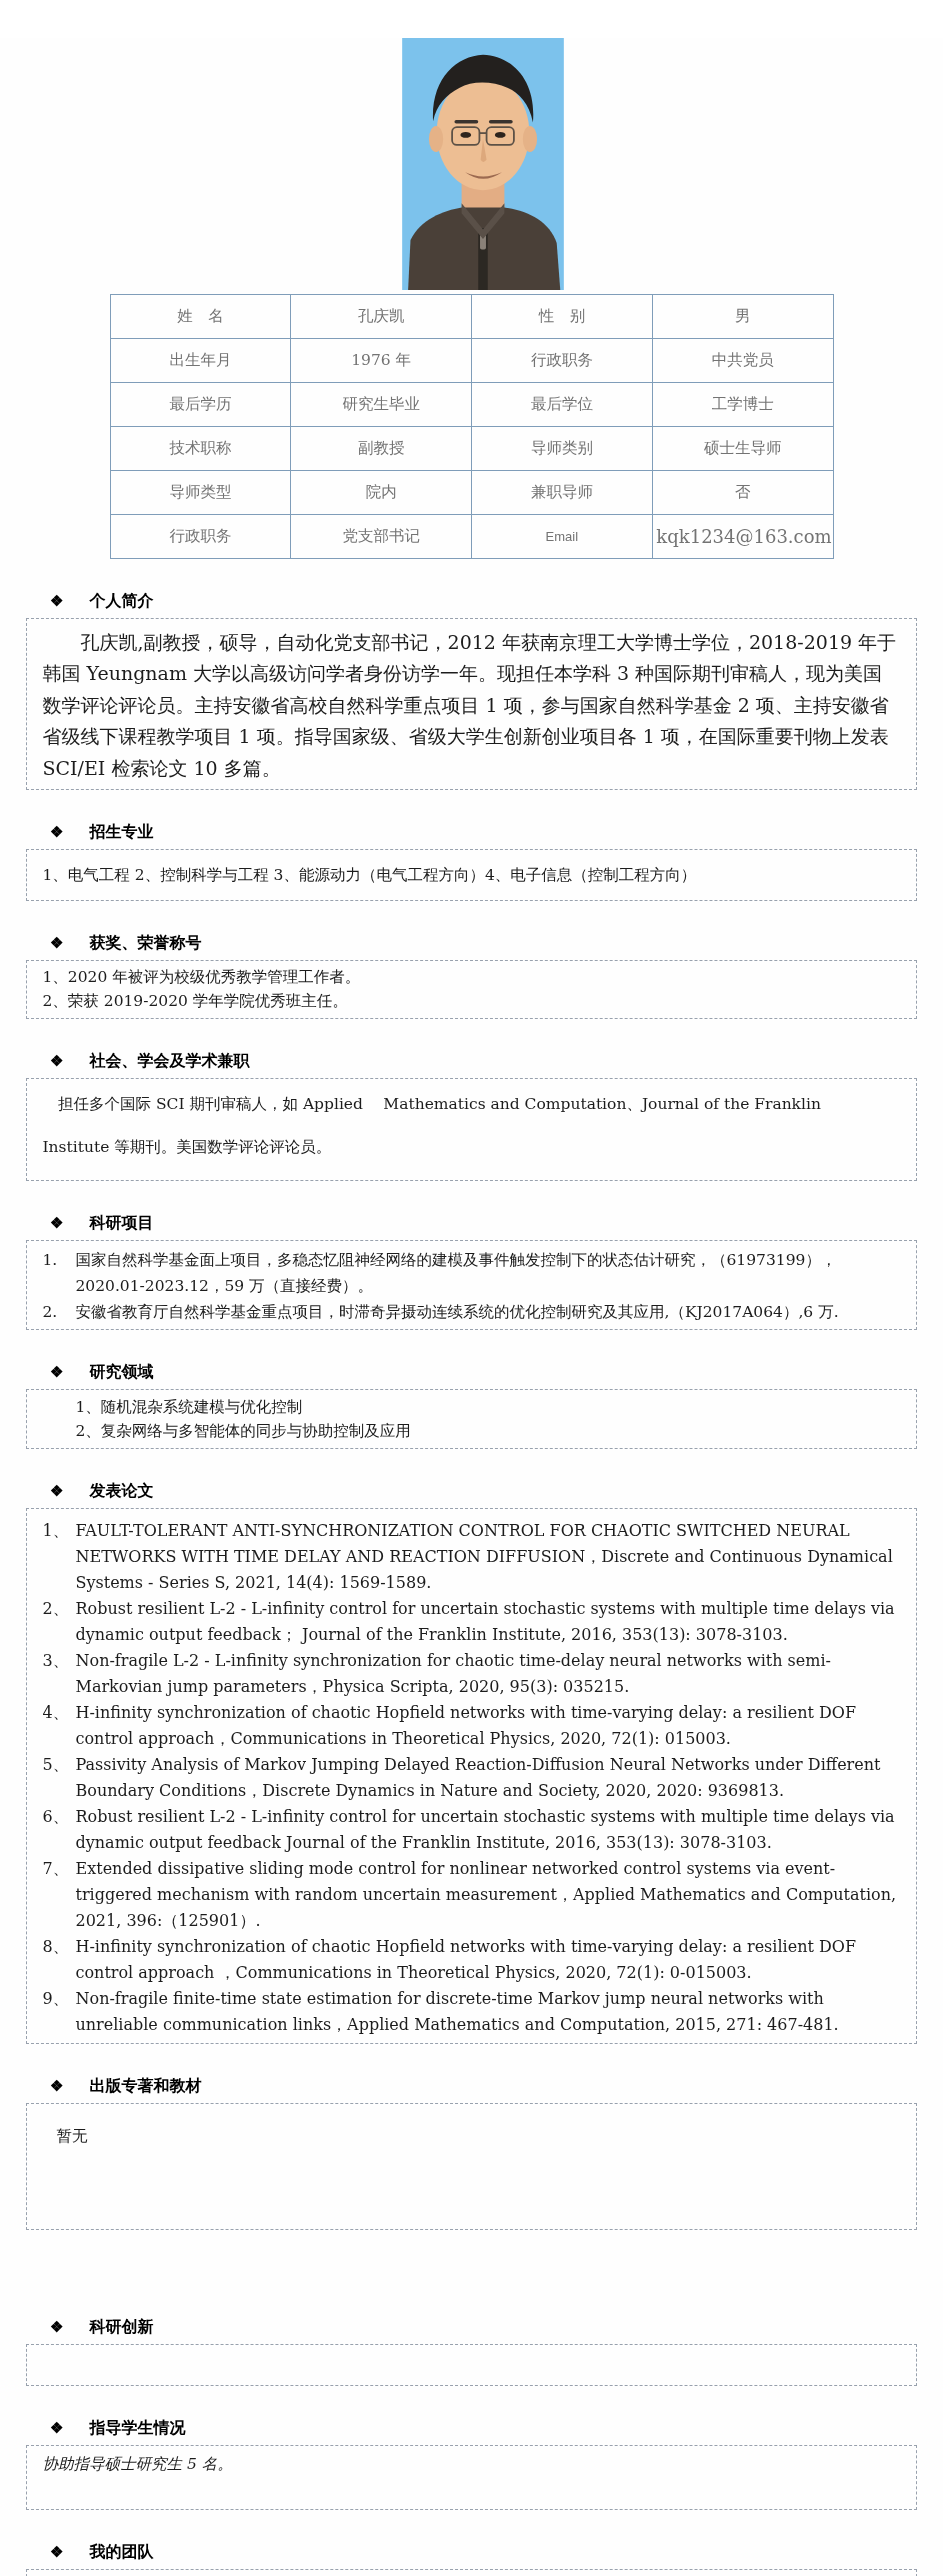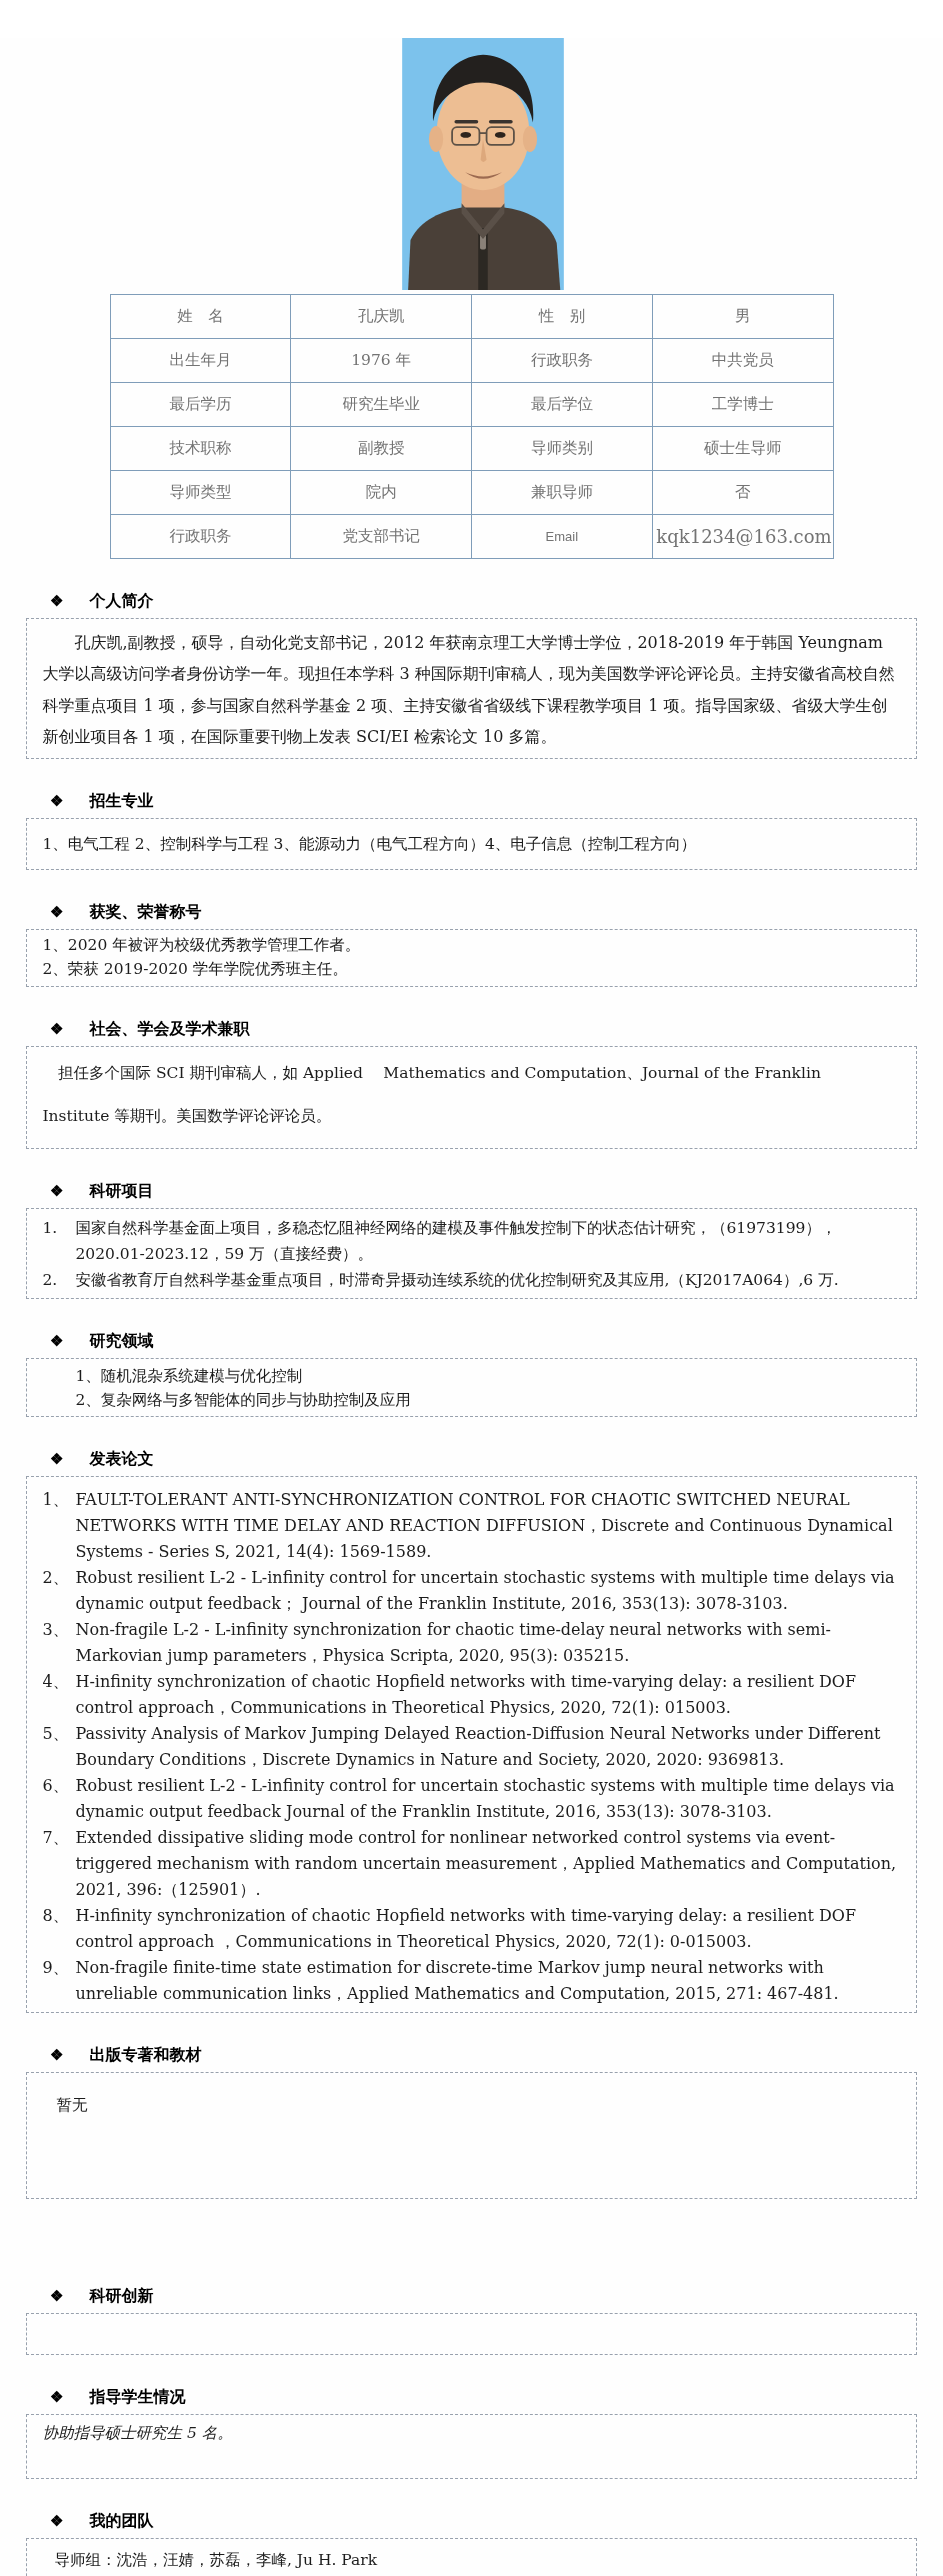--- a/index.html
+++ b/index.html
@@ -19,21 +19,21 @@
 
   
   .sections{width:891px;margin:0 auto;}
   .sec-title{display:flex;align-items:center;font-size:16px;font-weight:bold;
     margin:32px 0 6px 0;color:#000;}
   .sec-title .bullet{font-size:15px;margin:0 26px 0 24px;line-height:1;}
   .box{border:1.2px dashed #98a1ad;padding:4.8px 15.5px;font-size:15.5px;line-height:26px;
     color:#1c1c1c;box-sizing:border-box;}
 
   .box-profile{min-height:124px;padding-top:8.3px;}
-  .box-profile p{margin:0;font-size:16px;line-height:31.5px;text-indent:2em;}
+  .box-profile p{margin:0;font-size:19px;line-height:31.5px;text-indent:2em;}
 
   .box-enroll{min-height:52px;display:flex;align-items:center;}
   .box-enroll p{margin:0;}
 
   .box-awards{min-height:53px;padding-top:3.6px;line-height:24px;}
   .box-awards p{margin:0;}
 
   .box-member{min-height:103px;padding-top:4.8px;}
   .box-member p{margin:0;line-height:43px;text-indent:1em;}
 

